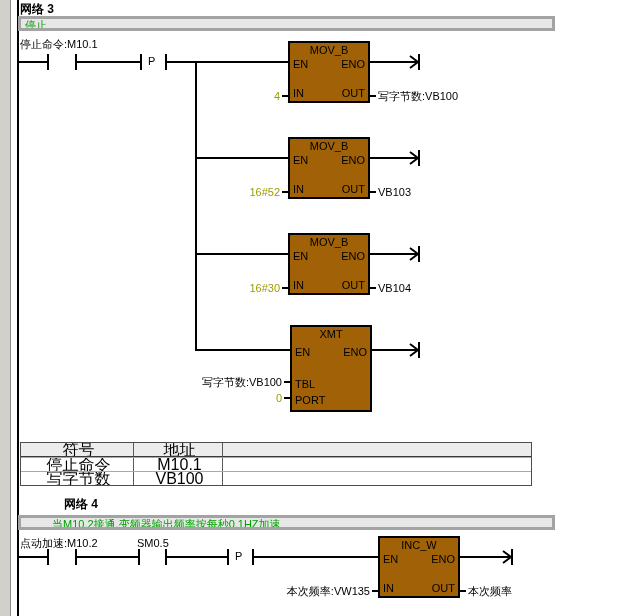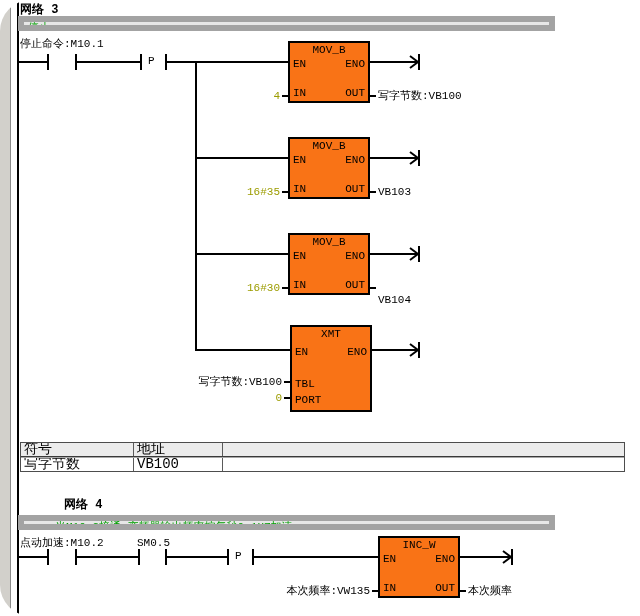--- a/index.html
+++ b/index.html
@@ -1,43 +1,43 @@
 <!DOCTYPE html>
 <html><head>
 <meta charset="utf-8">
 <style>
   html,body{margin:0;padding:0;background:#fff;}
   #screen{position:relative;width:640px;height:616px;background:#ffffff;overflow:hidden;
-          font-family:Liberation Mono, monospace;color:#000;border-radius:31px;}
+          font-family:Liberation Sans, sans-serif;color:#000;}
   .gutter{position:absolute;left:0;top:0;width:10px;height:616px;background:#d2d0cb;border-right:1px solid #8a8a8a;}
   .rail{position:absolute;left:17px;top:0;width:2px;height:616px;background:#000;}
   .net-title{position:absolute;left:20px;font-size:12px;font-weight:bold;white-space:nowrap;}
   .comment-bar{position:absolute;left:18px;width:537px;height:15px;background:#e7e7e7;
-               border:6px solid #a3a3a3;box-sizing:border-box;font-size:11px;line-height:13px;
+               border:3px solid #a3a3a3;box-sizing:border-box;font-size:11px;line-height:13px;
                color:#00a000;padding-left:4px;white-space:nowrap;overflow:hidden;}
   .hline{position:absolute;height:2px;background:#000;}
   .vline{position:absolute;width:2px;background:#000;}
   .bar{position:absolute;width:2px;height:16px;background:#000;}
   .lbl{position:absolute;font-size:11px;line-height:12px;white-space:nowrap;}
   .val{color:#9c9c00;text-align:right;}
   .ralign{text-align:right;}
-  .box{position:absolute;width:82px;border:2px solid #000;background:#f97316;box-sizing:border-box;}
+  .box{position:absolute;width:82px;border:2px solid #000;background:#a16207;box-sizing:border-box;}
   .box span{position:absolute;font-size:11px;line-height:12px;white-space:nowrap;}
   .box .bt{top:1px;left:0;right:0;text-align:center;}
   .box .en{left:3px;top:15px;}
   .box .eno{right:3px;top:15px;}
   .box .bin{left:3px;bottom:2px;}
   .box .bout{right:3px;bottom:2px;}
   .box.tall .en{top:19px;}
   .box.tall .eno{top:19px;}
   .box.tall .tbl{left:3px;top:51px;}
   .box.tall .prt{left:3px;top:67px;}
   .arrow{position:absolute;width:17px;height:16px;}
   
-  .symtab{position:absolute;left:20px;top:442px;width:605px;border:1px solid #4d4d4d;box-sizing:border-box;font-size:14px;}
+  .symtab{position:absolute;left:20px;top:442px;width:512px;border:1px solid #4d4d4d;box-sizing:border-box;font-size:16px;text-align:center;}
   .strow{display:flex;height:13px;line-height:13px;background:#fff;border-top:1px solid #a8a8a8;}
   .strow.head{background:#ececec;border-top:none;border-bottom:1px solid #3a3a3a;}
   .stc{padding-left:3px;box-sizing:border-box;border-right:1px solid #5a5a5a;overflow:hidden;white-space:nowrap;}
   .stc1{width:113px;}
   .stc2{width:89px;}
   .stc3{flex:1;border-right:none;}
 </style>
 </head>
 <body>
 
@@ -92,40 +92,40 @@
     <span class="bout">OUT</span>
   </div>
   <div class="hline" style="left:370px;top:157px;width:35px;"></div>
   <svg class="arrow" style="left:404px;top:150px;" viewBox="0 0 17 16">
     <line x1="0" y1="8" x2="13" y2="8" stroke="#000" stroke-width="2"></line>
     <path d="M6,2 L14,8 L6,14" fill="none" stroke="#000" stroke-width="2"></path>
     <line x1="15" y1="0" x2="15" y2="16" stroke="#000" stroke-width="2"></line>
   </svg>
   <div class="hline" style="left:282px;top:191px;width:6px;"></div>
   <div class="hline" style="left:370px;top:191px;width:6px;"></div>
-  <div class="lbl val" style="left:210px;top:186px;width:70px;">16#35</div>
+  <div class="lbl val" style="left:210px;top:186px;width:70px;">16#52</div>
   <div class="lbl" style="left:378px;top:186px;">VB103</div>
 
   <div class="box" style="left:288px;top:233px;height:62px;">
     <span class="bt">MOV_B</span>
     <span class="en">EN</span>
     <span class="eno">ENO</span>
     <span class="bin">IN</span>
     <span class="bout">OUT</span>
   </div>
   <div class="hline" style="left:370px;top:253px;width:35px;"></div>
   <svg class="arrow" style="left:404px;top:246px;" viewBox="0 0 17 16">
     <line x1="0" y1="8" x2="13" y2="8" stroke="#000" stroke-width="2"></line>
     <path d="M6,2 L14,8 L6,14" fill="none" stroke="#000" stroke-width="2"></path>
     <line x1="15" y1="0" x2="15" y2="16" stroke="#000" stroke-width="2"></line>
   </svg>
   <div class="hline" style="left:282px;top:287px;width:6px;"></div>
   <div class="hline" style="left:370px;top:287px;width:6px;"></div>
   <div class="lbl val" style="left:210px;top:282px;width:70px;">16#30</div>
-  <div class="lbl" style="left:378px;top:282px;margin-top:12px;">VB104</div>
+  <div class="lbl" style="left:378px;top:282px;">VB104</div>
 
   <div class="box tall" style="left:290px;top:325px;height:87px;">
     <span class="bt">XMT</span>
     <span class="en">EN</span>
     <span class="eno">ENO</span>
     <span class="tbl">TBL</span>
     <span class="prt">PORT</span>
   </div>
   <div class="hline" style="left:372px;top:349px;width:33px;"></div>
   <svg class="arrow" style="left:404px;top:342px;" viewBox="0 0 17 16">
@@ -135,20 +135,25 @@
   </svg>
   <div class="hline" style="left:284px;top:381px;width:6px;"></div>
   <div class="hline" style="left:284px;top:397px;width:6px;"></div>
   <div class="lbl ralign" style="left:150px;top:376px;width:132px;">写字节数:VB100</div>
   <div class="lbl val" style="left:230px;top:392px;width:52px;">0</div>
 
   <div class="symtab">
     <div class="strow head">
       <div class="stc stc1">符号</div>
       <div class="stc stc2">地址</div>
+    </div>
+    <div class="strow">
+      <div class="stc stc1">停止命令</div>
+      <div class="stc stc2">M10.1</div>
+      <div class="stc stc3"></div>
     </div>
     <div class="strow">
       <div class="stc stc1">写字节数</div>
       <div class="stc stc2">VB100</div>
       <div class="stc stc3"></div>
     </div>
   </div>
 
   <div class="net-title" style="top:496px;padding-left:44px;">网络 4</div>
   <div class="comment-bar" style="top:515px;padding-left:31px;">当M10.2接通,变频器输出频率按每秒0.1HZ加速</div>

